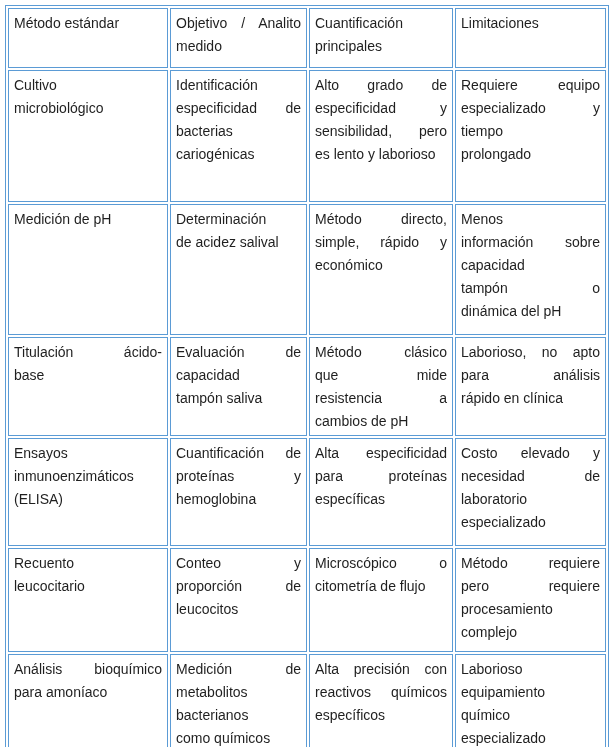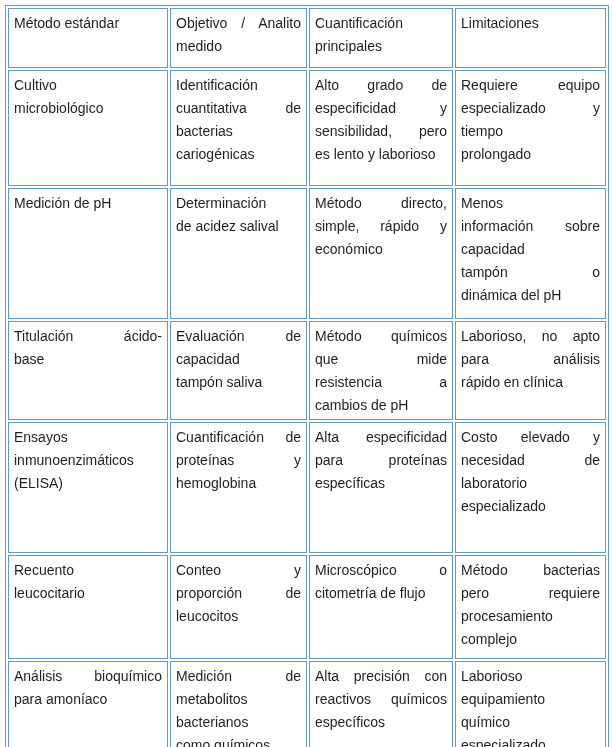--- a/index.html
+++ b/index.html
@@ -28,24 +28,24 @@
     padding:3px 5px 2px 5px;
     font-size:14px;
     line-height:23px;
     font-weight:400;
     overflow:hidden;
     background:var(--bg);
   }
   .line{text-align:justify;text-align-last:justify;}
   .line.last{text-align-last:left;}
   thead tr{height:60px;}
-  tbody tr:nth-child(1){height:116px;}
+  tbody tr:nth-child(1){height:132px;}
   tbody tr:nth-child(2){height:131px;border-radius:24px;}
   tbody tr:nth-child(3){height:93px;border-radius:21px;}
-  tbody tr:nth-child(4){height:131px;}
+  tbody tr:nth-child(4){height:108px;}
   tbody tr:nth-child(5){height:104px;}
   tbody tr:nth-child(6){height:125px;}
 </style>
 </head>
 <body>
 
 <table class="grid">
   <colgroup>
     <col style="width:160px">
     <col style="width:137px">
@@ -71,21 +71,21 @@
       </tr>
   </thead>
   <tbody>
       <tr>
         <td>
           <div class="line">Cultivo</div>
           <div class="line last">microbiológico</div>
         </td>
         <td>
           <div class="line">Identificación</div>
-          <div class="line">cuantitativa de</div>
+          <div class="line">especificidad de</div>
           <div class="line">bacterias</div>
           <div class="line last">cariogénicas</div>
         </td>
         <td>
           <div class="line">Alto grado de</div>
           <div class="line">especificidad y</div>
           <div class="line">sensibilidad, pero</div>
           <div class="line last">es lento y laborioso</div>
         </td>
         <td>
@@ -120,21 +120,21 @@
         <td>
           <div class="line">Titulación ácido-</div>
           <div class="line last">base</div>
         </td>
         <td>
           <div class="line">Evaluación de</div>
           <div class="line">capacidad</div>
           <div class="line last">tampón saliva</div>
         </td>
         <td>
-          <div class="line">Método químicos</div>
+          <div class="line">Método clásico</div>
           <div class="line">que mide</div>
           <div class="line">resistencia a</div>
           <div class="line last">cambios de pH</div>
         </td>
         <td>
           <div class="line">Laborioso, no apto</div>
           <div class="line">para análisis</div>
           <div class="line last">rápido en clínica</div>
         </td>
       </tr>
@@ -169,21 +169,21 @@
         <td>
           <div class="line">Conteo y</div>
           <div class="line">proporción de</div>
           <div class="line last">leucocitos</div>
         </td>
         <td>
           <div class="line">Microscópico o</div>
           <div class="line last">citometría de flujo</div>
         </td>
         <td>
-          <div class="line">Método bacterias</div>
+          <div class="line">Método requiere</div>
           <div class="line">pero requiere</div>
           <div class="line">procesamiento</div>
           <div class="line last">complejo</div>
         </td>
       </tr>
       <tr>
         <td>
           <div class="line">Análisis bioquímico</div>
           <div class="line last">para amoníaco</div>
         </td>

